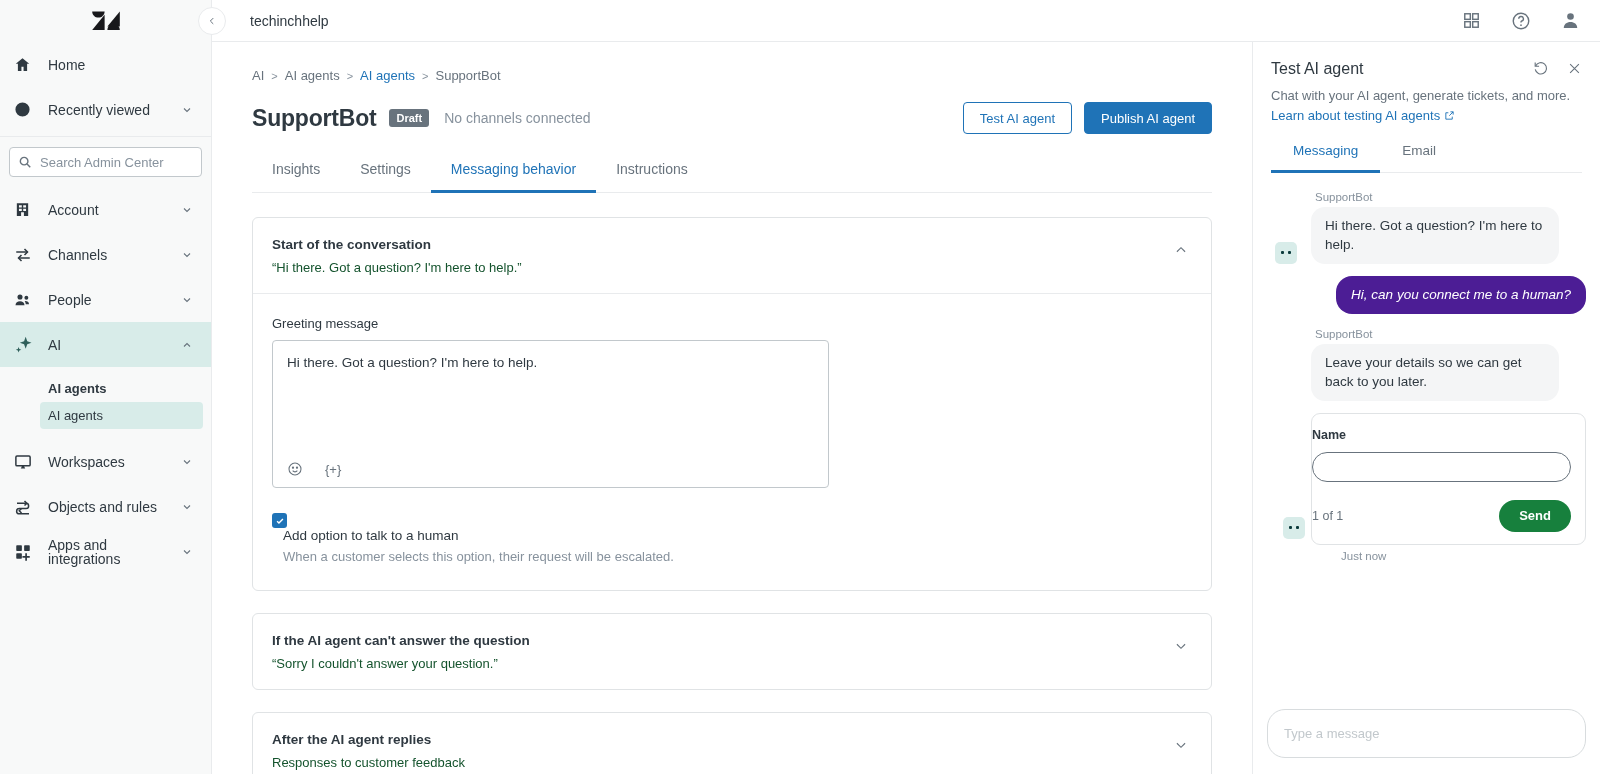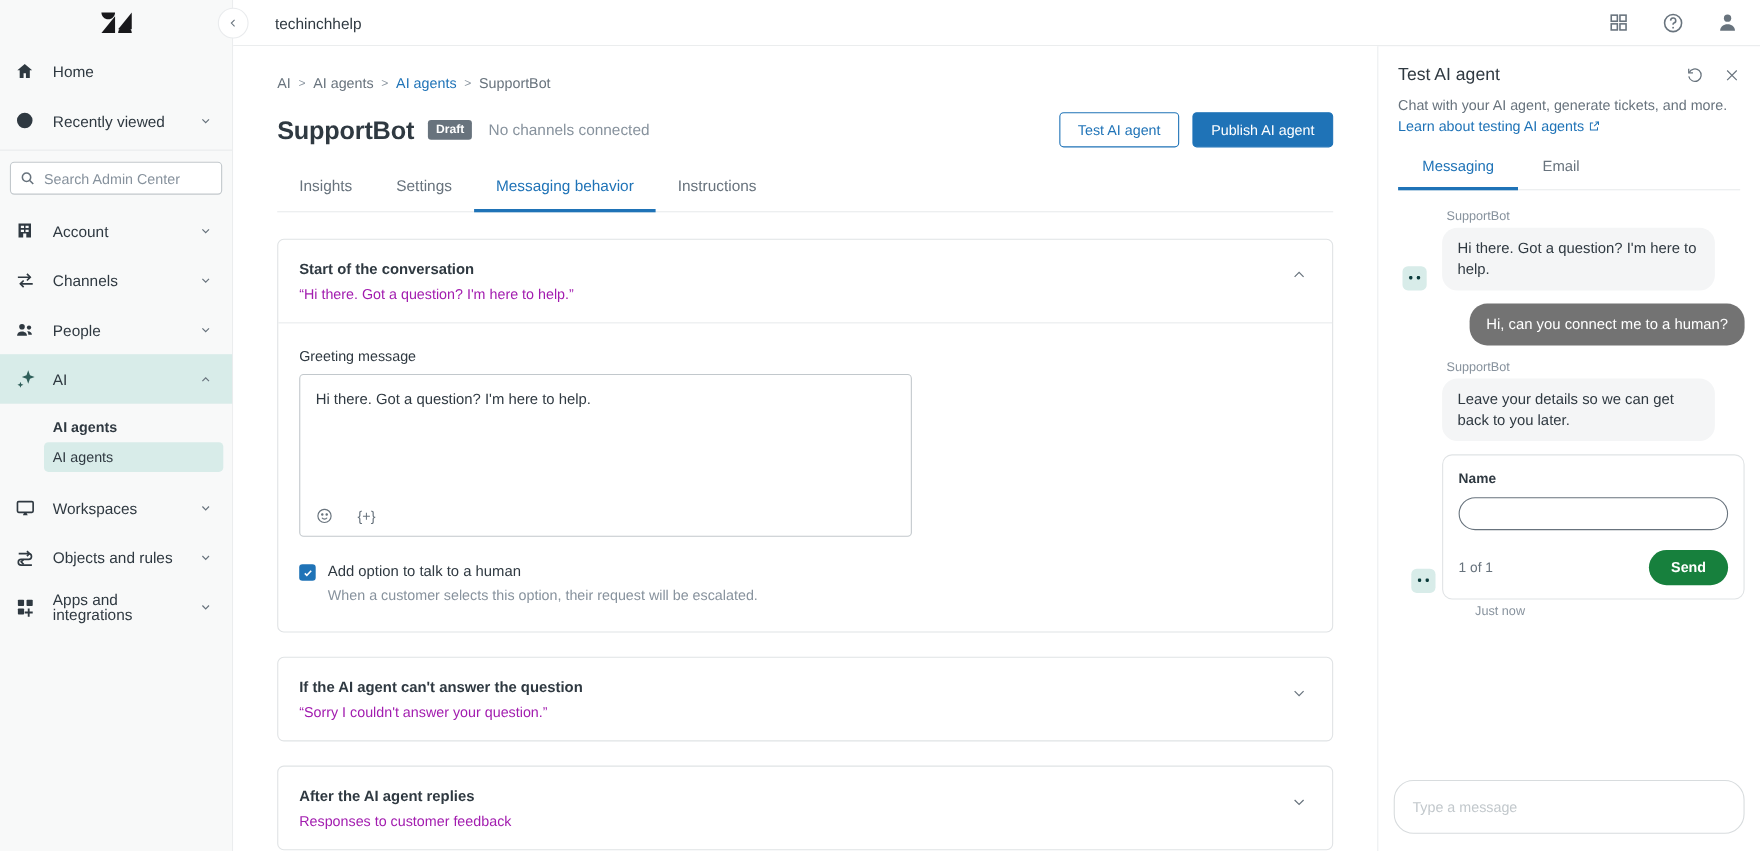--- a/index.html
+++ b/index.html
@@ -133,39 +133,39 @@
   .card {
     border: 1px solid #e0e3e5; border-radius: 6px; background: #fff;
     margin-bottom: 22px;
   }
   .card-head {
     display: flex; align-items: flex-start; padding: 19px 22px 18px 19px;
     cursor: pointer;
   }
   .card-head-text { flex: 1; }
   .card-title { font-size: 13.5px; font-weight: bold; color: #2f3941; }
-  .card-sub { font-size: 13px; color: #a21caf; margin-top: 8px; }
+  .card-sub { font-size: 13px; color: #14532d; margin-top: 8px; }
   .card-chev { color: #68737d; width: 16px; display: flex; align-items: center; justify-content: center; padding-top: 6px; }
   .card-body { border-top: 1px solid #e9ebed; padding: 22px 22px 26px 19px; }
 
   .field-label { font-size: 13px; color: #2f3941; margin-bottom: 9px; }
   .textarea-wrap {
     width: 557px; border: 1px solid #c2c8cc; border-radius: 4px;
     height: 148px; display: flex; flex-direction: column;
     background: #fff; padding: 12px 14px 10px 14px;
   }
   .textarea-wrap .ta-text {
     flex: 1; font-size: 13.5px; color: #2f3941; line-height: 1.5;
     outline: none; border: none; background: transparent;
     font-family: "Liberation Sans", sans-serif; resize: none; width: 100%;
   }
   .ta-tools { display: flex; align-items: center; gap: 22px; color: #68737d; padding-top: 4px; }
   .ta-tools span { cursor: pointer; display: flex; align-items: center; font-size: 13px; }
 
-  .check-row { display: flex; margin-top: 24px; }
+  .check-row { display: flex; margin-top: 24px; flex-direction: column; }
   .checkbox {
     width: 15px; height: 15px; flex: 0 0 15px; background: #1f73b7;
     border-radius: 3px; display: flex; align-items: center; justify-content: center;
     margin-top: 1px; cursor: pointer;
   }
   .check-text { padding-left: 11px; }
   .check-title { font-size: 13.5px; color: #2f3941; }
   .check-sub { font-size: 13px; color: #87929d; margin-top: 6px; }
 
   
@@ -196,29 +196,30 @@
     background: #d8ece9; border-radius: 5px;
     display: flex; align-items: center; justify-content: center; gap: 4px;
   }
   .bot-avatar i { width: 3px; height: 3px; background: #0b3b3b; border-radius: 1px; display: block; }
   .bot-avatar.blank { background: transparent; }
   .bubble-bot {
     background: #f4f5f6; color: #2f3941; font-size: 13.5px; line-height: 1.45;
     border-radius: 14px; padding: 9px 14px; max-width: 248px;
   }
   .bubble-user {
-    background: #737373; color: #ffffff; font-size: 13.5px; line-height: 1.45;
+    background: #4c1d95; color: #ffffff; font-size: 13.5px; line-height: 1.45;
     border-radius: 16px; padding: 9px 15px; max-width: 268px;
     margin-left: auto;
+    font-style: italic;
   }
   .user-line { display: flex; margin: 10px 0 12px 0; }
 
   .form-card {
     margin-left: 44px; border: 1px solid #e0e3e5; border-radius: 9px;
-    padding: 14px 14px 12px 14px; background: #fff; margin-top: 10px;
+    padding: 14px 14px 12px 0; background: #fff; margin-top: 10px;
     width: 286px;
   }
   .form-label { font-size: 12.5px; font-weight: bold; color: #2f3941; margin-bottom: 10px; }
   .form-input {
     width: 100%; height: 30px; border: 1px solid #68737d; border-radius: 16px;
     outline: none; padding: 0 14px; font-size: 13px; background: #fff;
     font-family: "Liberation Sans", sans-serif; color: #2f3941;
   }
   .form-foot { display: flex; align-items: center; margin-top: 18px; }
   .form-count { font-size: 12.5px; color: #68737d; }

